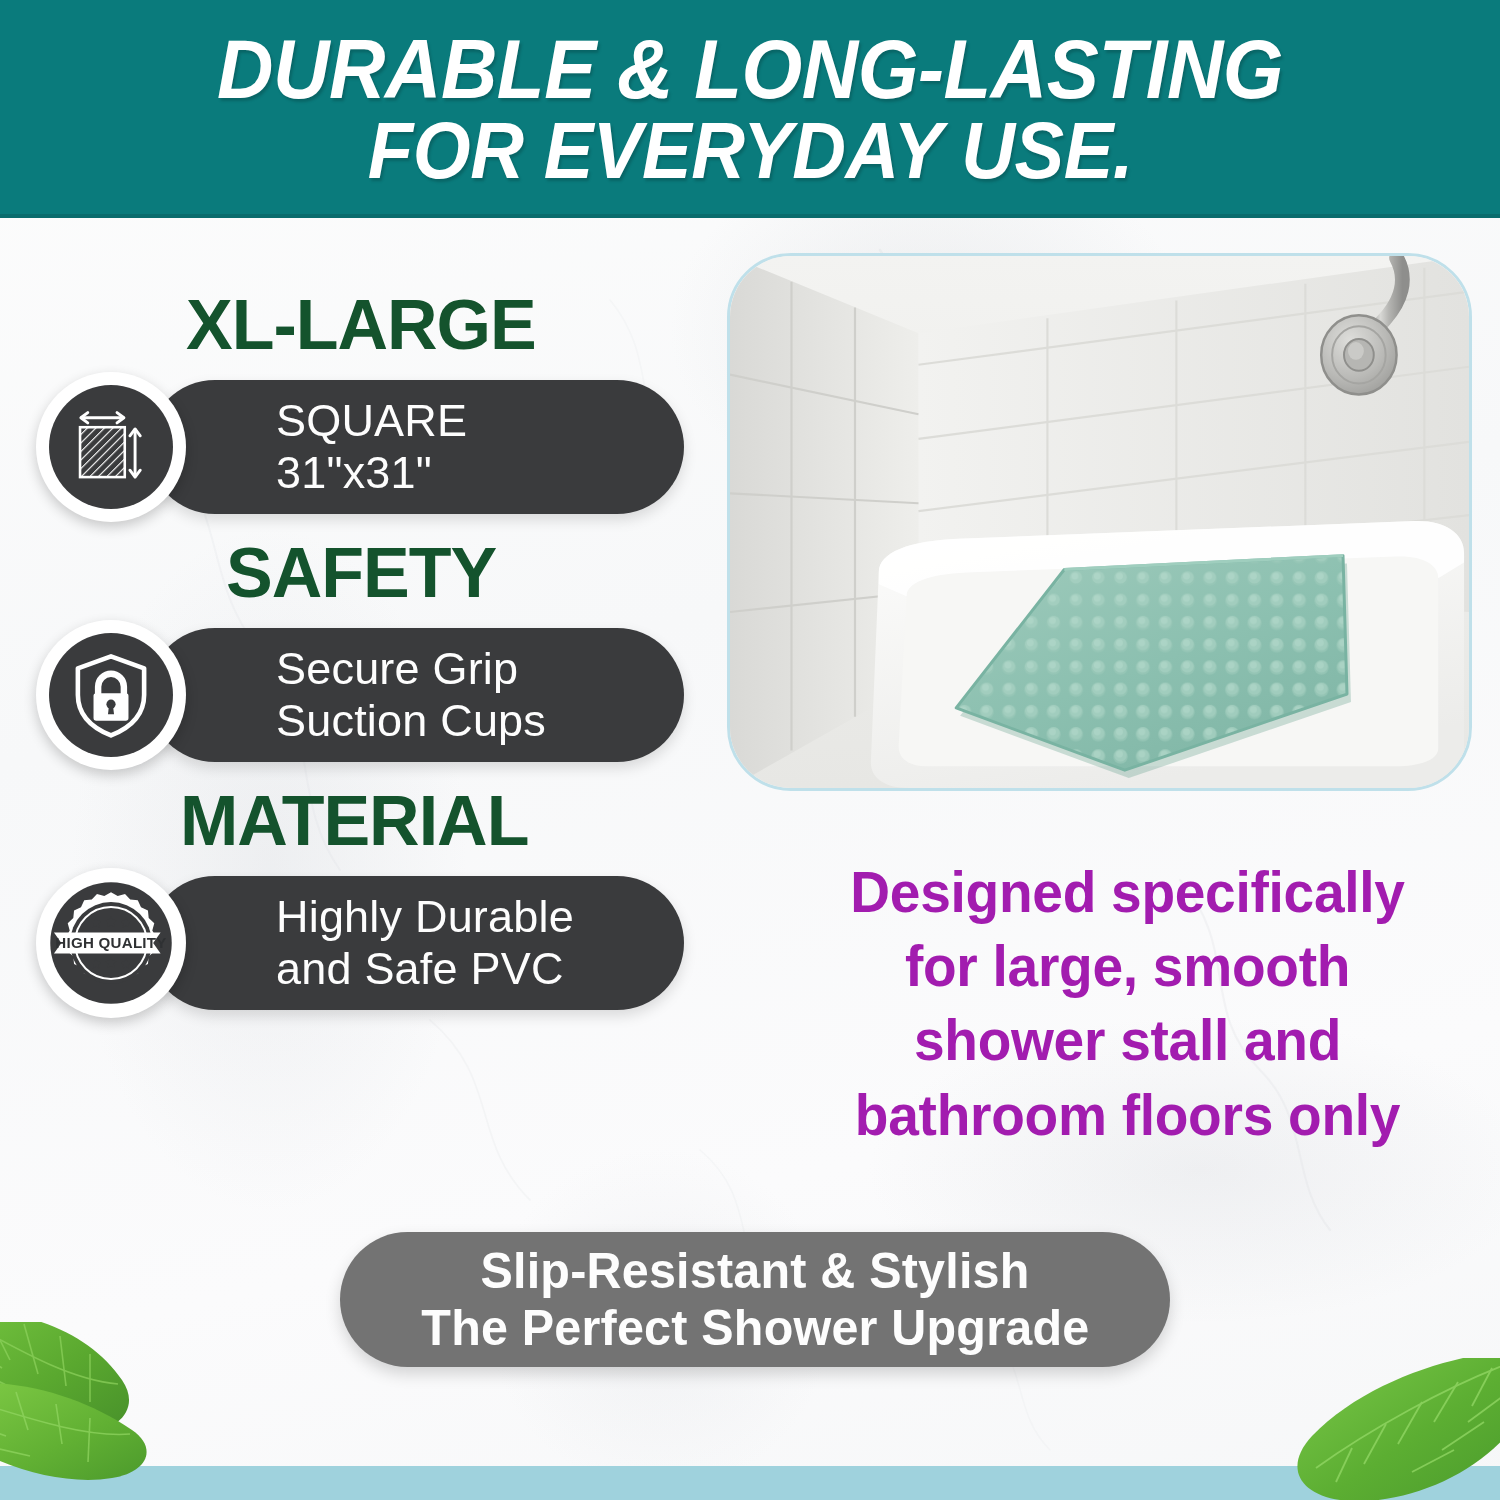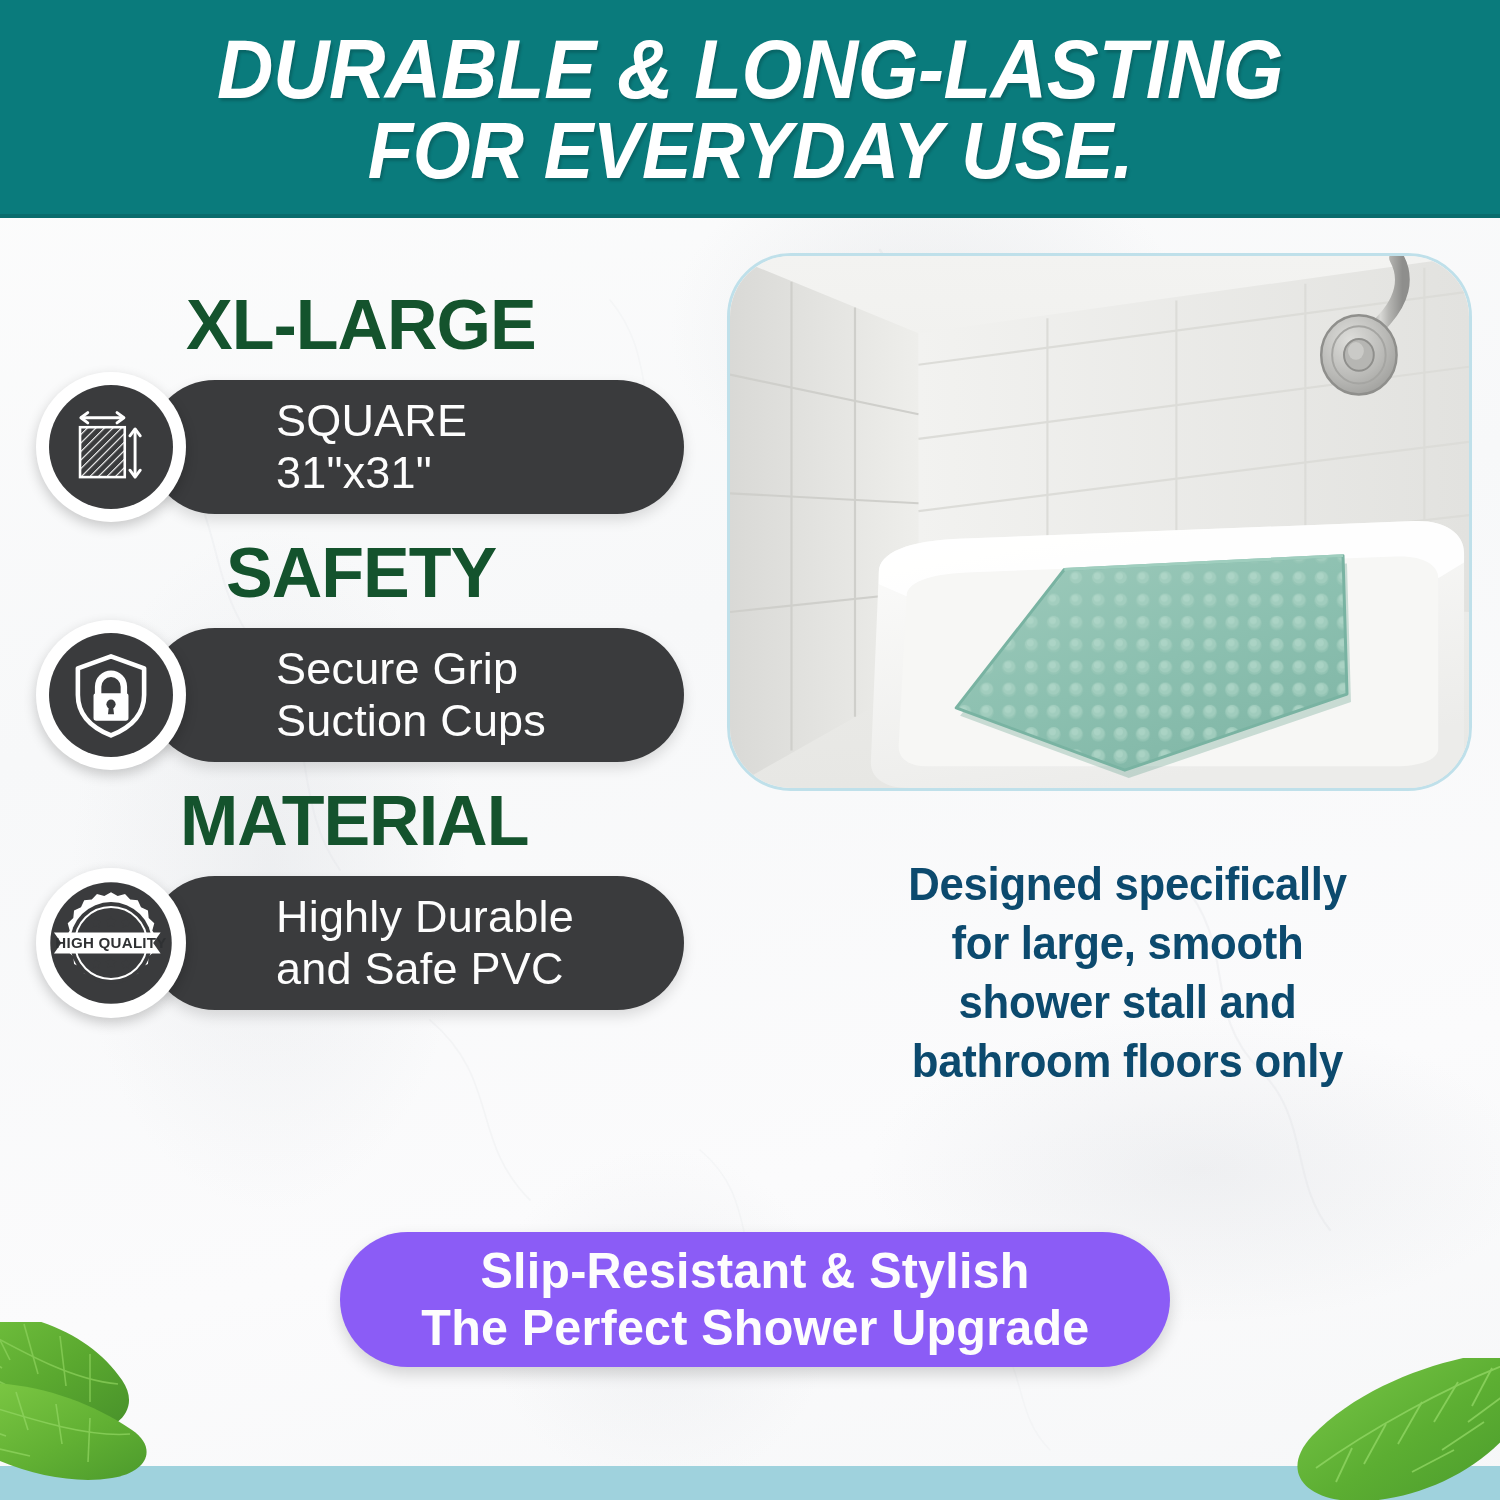--- a/index.html
+++ b/index.html
@@ -144,37 +144,37 @@
   }
   .photo-svg { display: block; width: 100%; height: 100%; }
 
   
   .gold-text {
     position: absolute;
     left: 770px;
     top: 855px;
     width: 715px;
     text-align: center;
-    color: #0c4a6e;
+    color: #a21caf;
     font-family: "Liberation Sans Narrow", "Liberation Sans", sans-serif;
     font-weight: bold;
-    font-size: 46px;
+    font-size: 58px;
     line-height: 1.28;
     letter-spacing: -0.3px;
   }
   .gold-text span { display: block; transform: scaleX(.95); }
 
   
   .bottom-banner {
     position: absolute;
     left: 340px;
     top: 1232px;
     width: 830px;
     height: 135px;
-    background: #8b5cf6;
+    background: #737373;
     border-radius: 68px;
     display: flex;
     flex-direction: column;
     align-items: center;
     justify-content: center;
     box-shadow: 0 7px 16px rgba(0,0,0,.16);
     z-index: 4;
   }
   .bottom-banner span {
     color: #fdfdfd;

